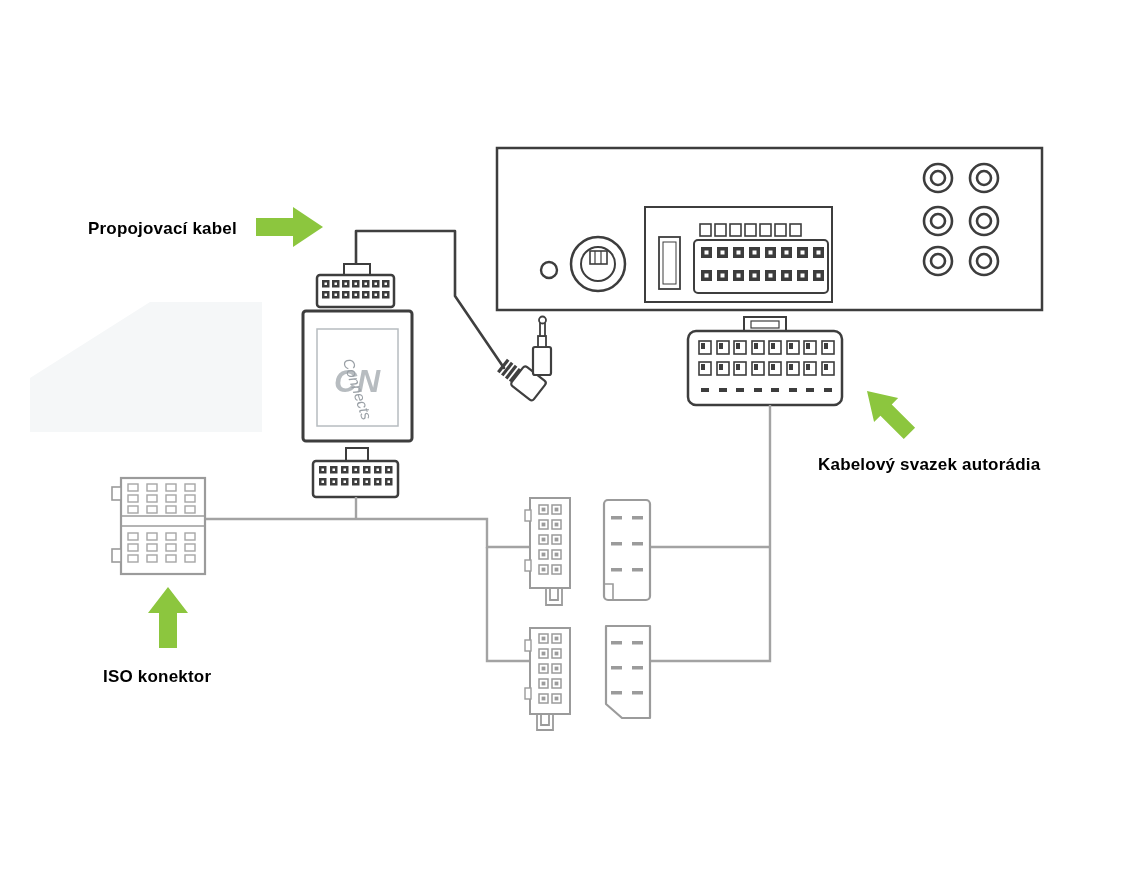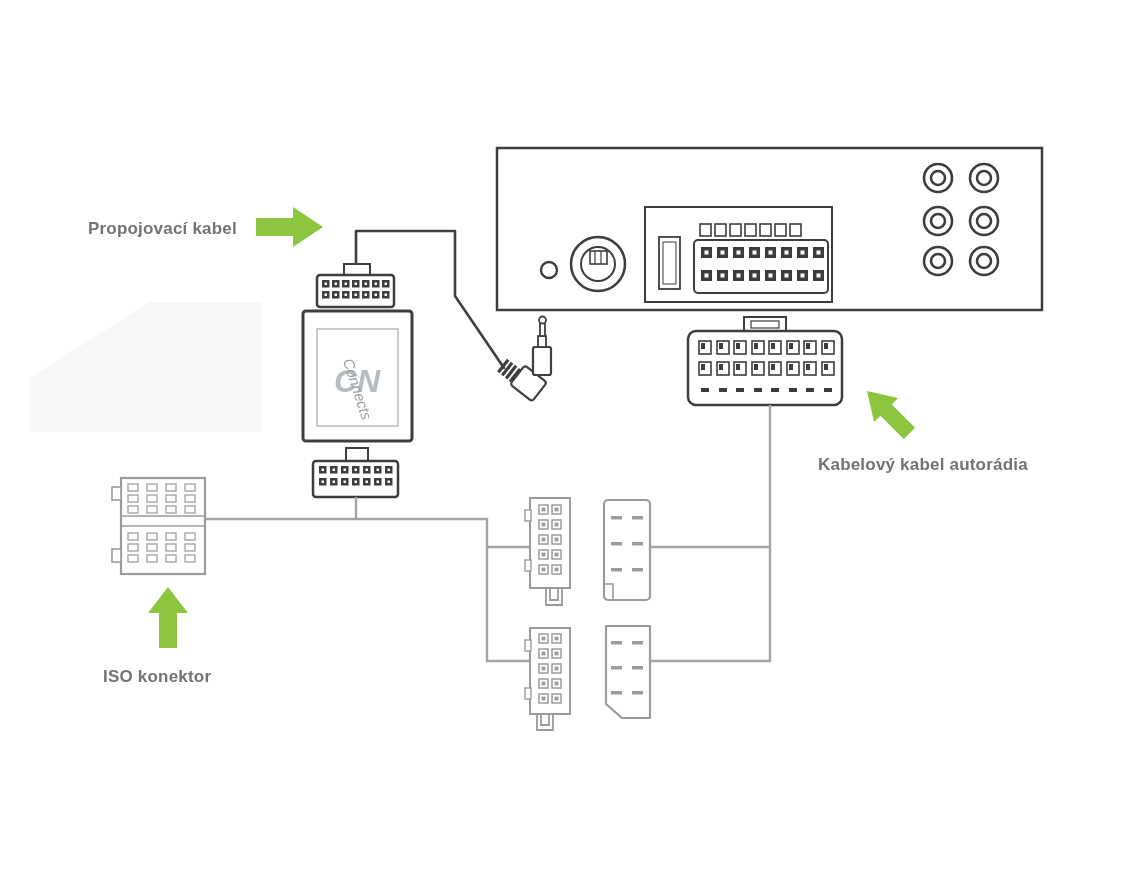--- a/index.html
+++ b/index.html
@@ -8,21 +8,21 @@
     width:1139px;height:872px;
     background:#ffffff;
     font-family:"Liberation Sans", sans-serif;
     overflow:hidden;
   }
   svg{position:absolute;left:0;top:0;}
   .label{
     position:absolute;
     font-weight:bold;
     font-size:17px;
-    color:#737373;
+    color:#000000;
     letter-spacing:.2px;
     white-space:nowrap;
   }
   .lbl-cable{left:88px;top:219px;}
   .lbl-harness{left:818px;top:455px;}
   .lbl-iso{left:103px;top:667px;}
 </style>
 </head>
 <body>
 
@@ -315,16 +315,16 @@
     <use href="#dash" x="611" y="691"></use>
         <use href="#dash" x="632" y="691"></use>
   </g>
 
   <polygon points="256,218 293,218 293,207 323,227 293,247 293,236 256,236" fill="#8CC63E"></polygon>
   <polygon points="0,0 17,27 8,27 8,60 -8,60 -8,27 -17,27" transform="translate(867,391) rotate(-45)" fill="#8CC63E"></polygon>
   <polygon points="168,587 188,613 177,613 177,648 159,648 159,613 148,613" fill="#8CC63E"></polygon>
 </svg>
 
 <div class="label lbl-cable">Propojovací kabel</div>
-<div class="label lbl-harness">Kabelový kabel autorádia</div>
+<div class="label lbl-harness">Kabelový svazek autorádia</div>
 <div class="label lbl-iso">ISO konektor</div>
 
 </div>
 
 </body></html>

